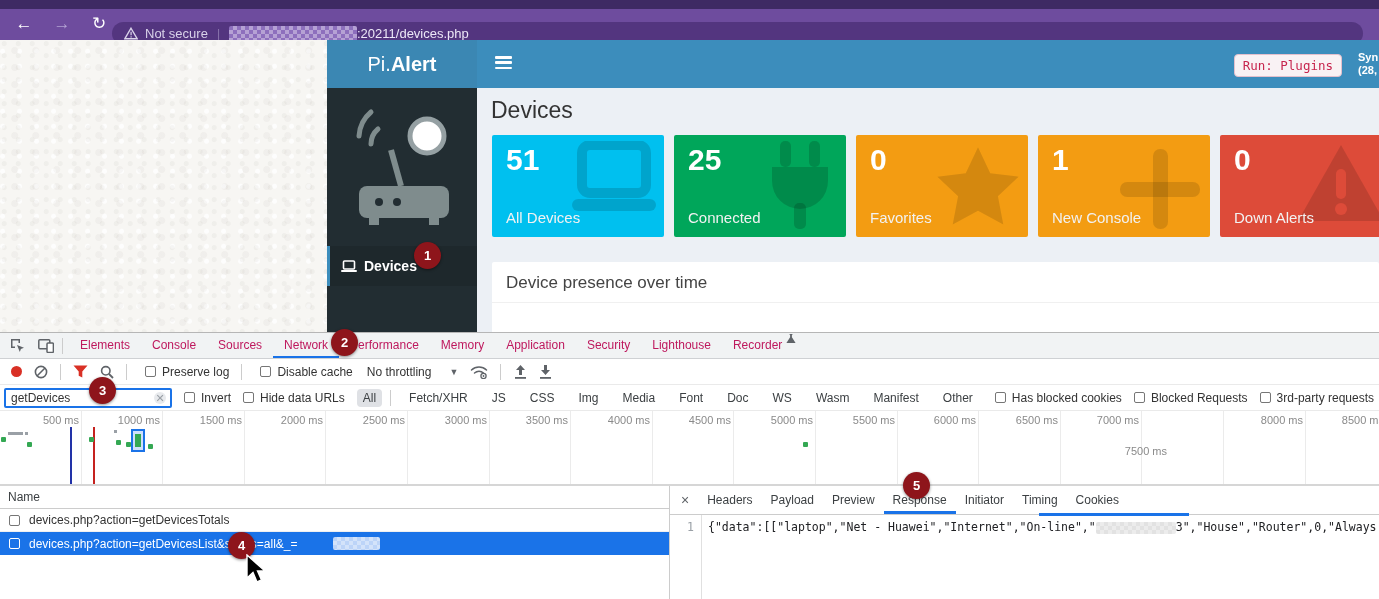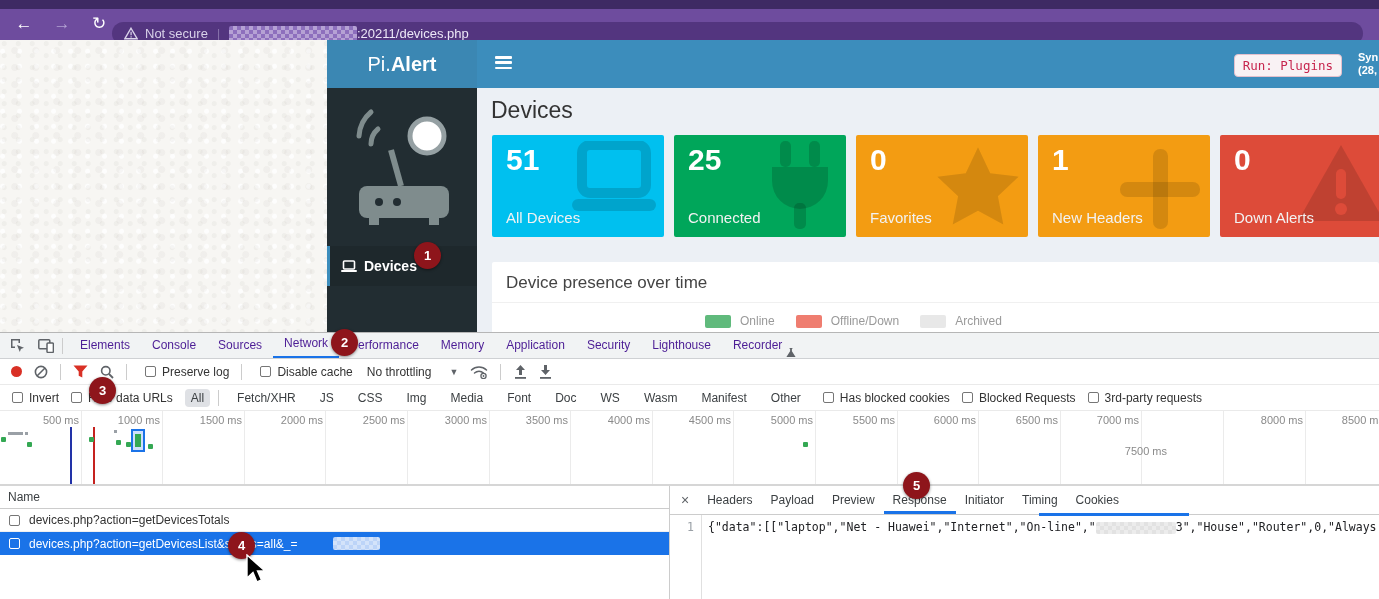--- a/index.html
+++ b/index.html
@@ -54,21 +54,21 @@
   .presence-box { position:absolute; left:15px; top:174px; width:887px; height:70px; background:#fff; border-radius:2px 2px 0 0; }
   .pb-title { font-size:17px; color:#444; padding:11px 0 9px 14px; border-bottom:1px solid #f0f0f0; }
   .pb-legend { position:absolute; left:213px; top:52px; display:flex; align-items:center; gap:9px; font-size:12px; color:#9a9a9a; }
   .sw { width:26px; height:13px; border-radius:2px; display:inline-block; }
 
   
   .devtools { position:absolute; left:0; top:332px; width:1379px; height:267px; background:#fff; border-top:1px solid #b6b6b6; font-size:12px; color:#333; }
   .dt-tabbar { height:26px; background:#f1f3f4; border-bottom:1px solid #cfd1d4; display:flex; align-items:center; }
   .dt-icon { width:20px; height:18px; margin-left:8px; display:flex; align-items:center; justify-content:center; cursor:pointer; }
   .vsep { width:1px; height:16px; background:#ccc; margin:0 6px; }
-  .dt-tab { padding:0 11px; height:25px; line-height:25px; cursor:pointer; color:#4c1d95; white-space:nowrap; display:flex; align-items:flex-end; gap:4px; }
+  .dt-tab { padding:0 11px; height:25px; line-height:25px; cursor:pointer; color:#be185d; white-space:nowrap; display:flex; align-items:flex-start; gap:4px; }
   .dt-tab.active { border-bottom:2.5px solid #1a73e8; }
 
   .net-toolbar { height:26px; border-bottom:1px solid #eaeaea; display:flex; align-items:center; }
   .rec-dot { width:11px; height:11px; border-radius:50%; background:#d93025; margin-left:11px; cursor:pointer; }
   .tb-ic { margin-left:12px; cursor:pointer; display:flex; align-items:center; }
   .cb { width:11px; height:11px; border:1px solid #767676; border-radius:2px; display:inline-block; background:#fff; flex:none; cursor:pointer; }
   .cb-group { display:flex; align-items:center; gap:6px; margin-left:12px; cursor:pointer; white-space:nowrap; }
   .throttle { margin-left:14px; display:flex; align-items:center; gap:18px; cursor:pointer; white-space:nowrap; }
   .caret { font-size:9px; color:#5f6368; }
 
@@ -205,42 +205,34 @@
           <path d="M12 1.6 L15.2 8.4 L22.6 9.3 L17.2 14.4 L18.6 21.8 L12 18.2 L5.4 21.8 L6.8 14.4 L1.4 9.3 L8.8 8.4 Z" fill="rgba(0,0,0,0.14)"></path>
         </svg>
         <div class="lbl">Favorites</div>
       </div>
       <div class="card c4">
         <div class="num">1</div>
         <svg class="ic" width="92" height="92" viewBox="0 0 92 92">
           <rect x="39" y="8" width="15" height="80" rx="7" fill="rgba(0,0,0,0.14)"></rect>
           <rect x="6" y="41" width="80" height="15" rx="7" fill="rgba(0,0,0,0.14)"></rect>
         </svg>
-        <div class="lbl">New Headers</div>
+        <div class="lbl">New Console</div>
       </div>
       <div class="card c5">
         <div class="num">0</div>
         <svg class="ic" width="94" height="88" viewBox="0 0 94 88">
           <path d="M47 4 L90 80 L4 80 Z" fill="rgba(0,0,0,0.15)"></path>
           <rect x="42" y="28" width="10" height="30" rx="5" fill="#dd4b39"></rect>
           <circle cx="47" cy="68" r="6" fill="#dd4b39"></circle>
         </svg>
         <div class="lbl">Down Alerts</div>
       </div>
     </div>
     <div class="presence-box">
       <div class="pb-title">Device presence over time</div>
-      <div class="pb-legend">
-        <span class="sw" style="background:#60ba7c;"></span>
-        <span>Online</span>
-        <span class="sw" style="background:#ef7d70; margin-left:12px;"></span>
-        <span>Offline/Down</span>
-        <span class="sw" style="background:#e8e8e8; margin-left:12px;"></span>
-        <span>Archived</span>
-      </div>
     </div>
   </div>
 
   <div class="devtools">
 
     <div class="dt-tabbar">
       <div class="dt-icon">
         <svg width="16" height="16" viewBox="0 0 16 16">
             <path d="M1 1 h9 v4 h-1.5 v-2.5 h-6 v6 h2.5 v1.5 h-4 Z" fill="#5f6368"></path>
             <path d="M7 7 L14 9.8 L10.9 10.9 L9.8 14 Z" fill="#5f6368"></path>
@@ -341,20 +333,24 @@
       </div>
       <div class="tb-ic">
         <svg width="13" height="14" viewBox="0 0 13 14">
             <path d="M6.5 10 L2 5 H5 V0 H8 V5 H11 Z" fill="#5f6368"></path>
             <rect x="1" y="12" width="11" height="1.8" fill="#5f6368"></rect>
           </svg>
       </div>
     </div>
 
     <div class="filter-row">
+      <div class="filter-input">
+        <span>getDevices</span>
+        <span class="x">✕</span>
+      </div>
       <label class="cb-group">
         <span class="cb"></span>
           <span>Invert</span>
       </label>
       <label class="cb-group">
         <span class="cb"></span>
           <span>Hide data URLs</span>
       </label>
       <span class="chip sel">All</span>
       <div class="vsep" style="margin:0 0 0 8px;"></div>

